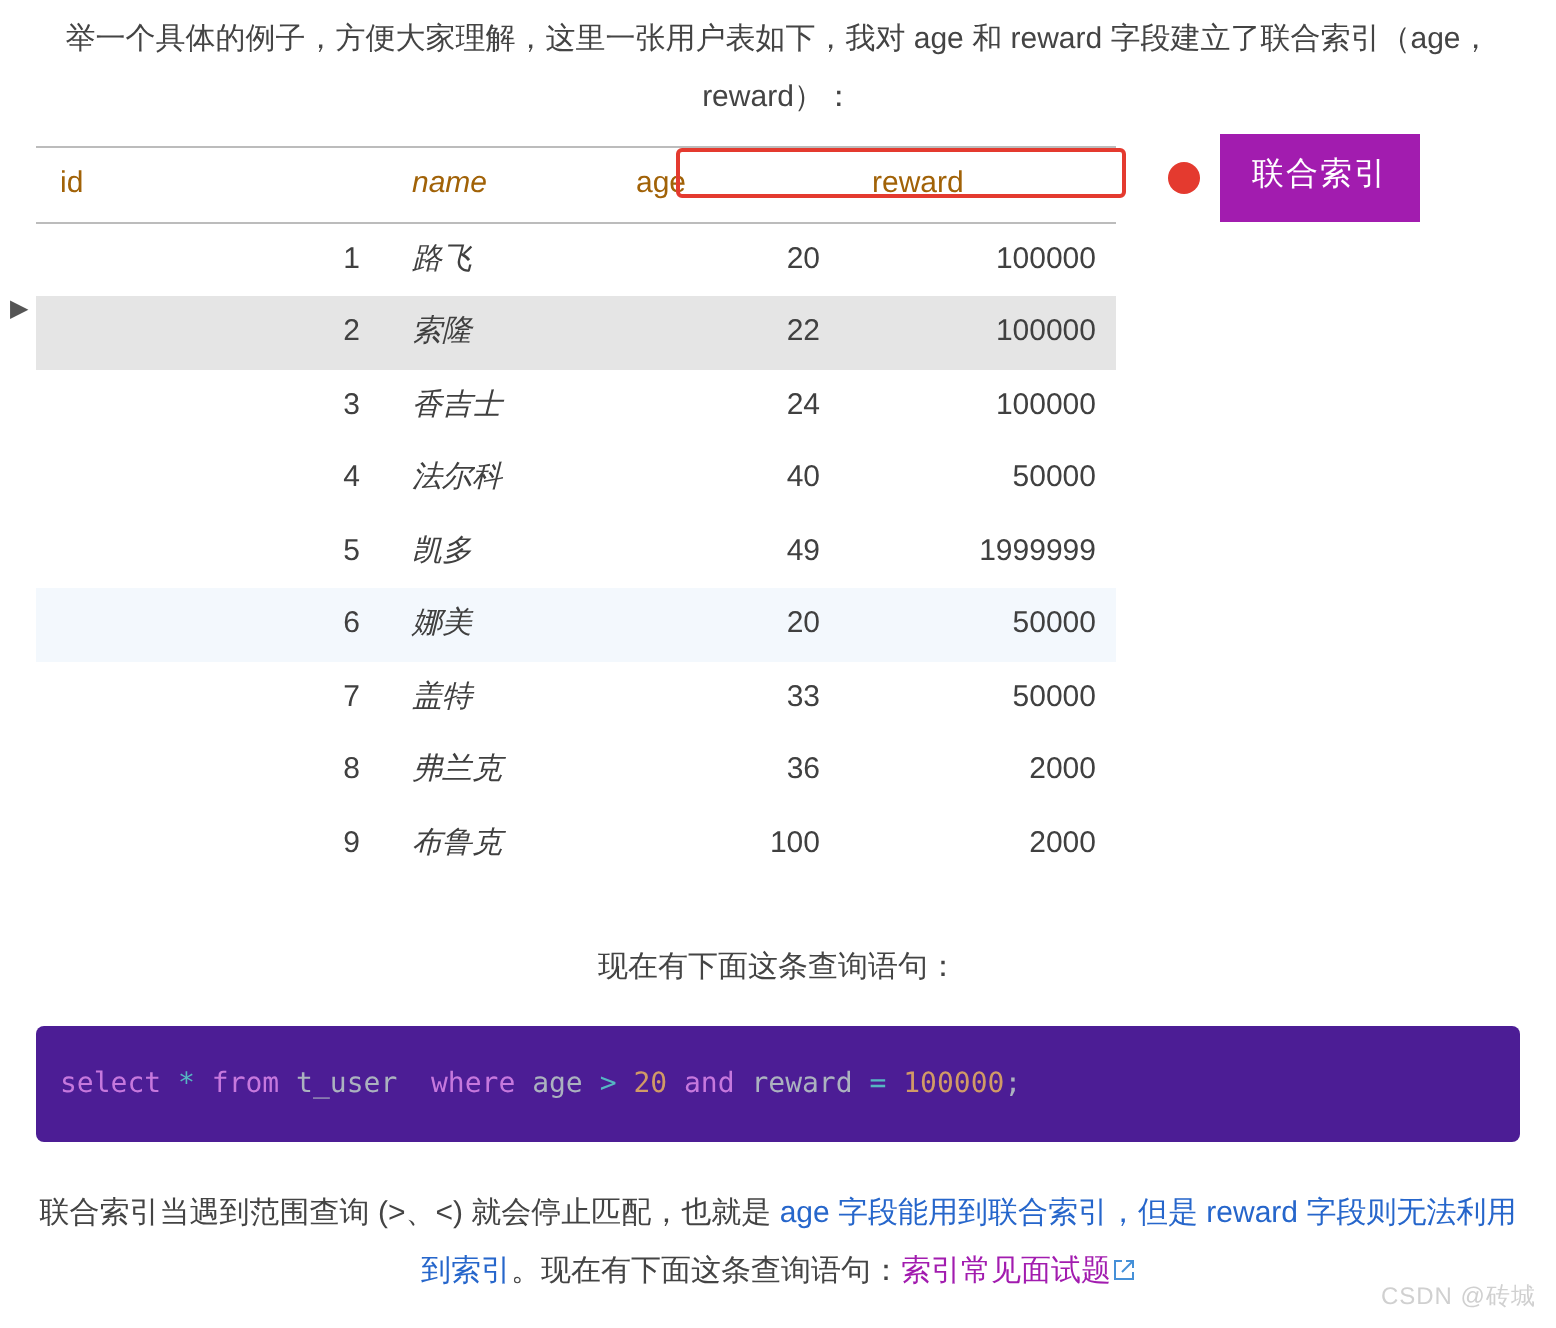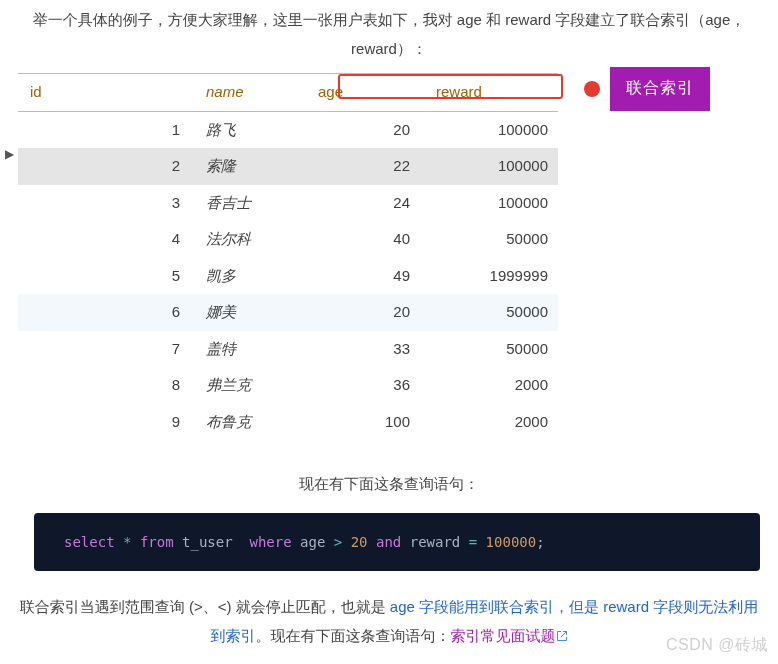--- a/index.html
+++ b/index.html
@@ -77,45 +77,45 @@
   }
   .callout .label {
     background: #a21caf;
     color: #fff;
     font-size: 16px;
     padding: 6px 16px 8px 16px;
     letter-spacing: 1px;
     white-space: nowrap;
   }
   .codeblock {
-    background: #0f172a;
+    background: #4c1d95;
     color: #abb2bf;
     font-family: Consolas, Monaco, monospace;
     font-size: 14px;
-    padding: 16px 30px;
+    padding: 16px 12px;
     border-radius: 4px;
-    margin: 14px 0 22px 16px;
+    margin: 14px 0 22px 0;
     white-space: pre;
   }
   .kw { color: #c678dd; }
   .op { color: #56b6c2; }
   .num { color: #d19a66; }
   .id-tok { color: #abb2bf; }
   .hl-blue { color: #2666cb; }
   .linkish { color: #a21caf; }
   .ext-icon {
     display: inline-block;
     width: 12px; height: 12px;
     vertical-align: -1px;
   }
   .watermark {
     position: absolute;
     right: 10px;
     bottom: 4px;
-    font-size: 16px;
+    font-size: 12px;
     color: #d0d0d0;
     letter-spacing: 0.5px;
   }
 </style>
 </head>
 <body>
 
 <p class="para">举一个具体的例子，方便大家理解，这里一张用户表如下，我对 age 和 reward 字段建立了联合索引（age，reward）：</p>
 
 <div class="table-wrap">

